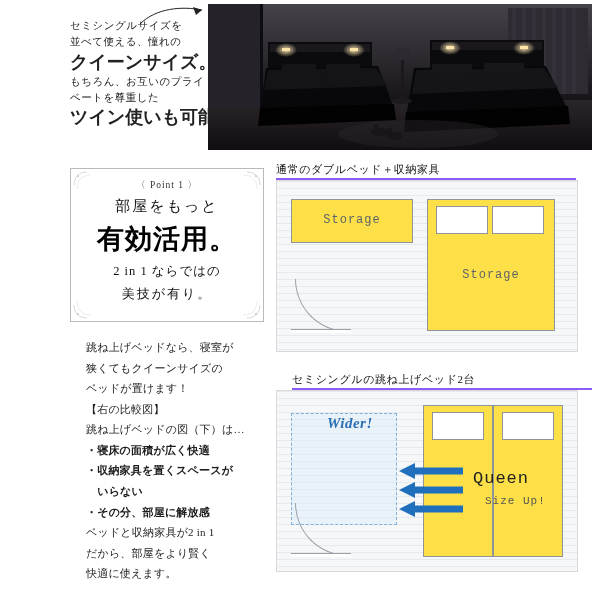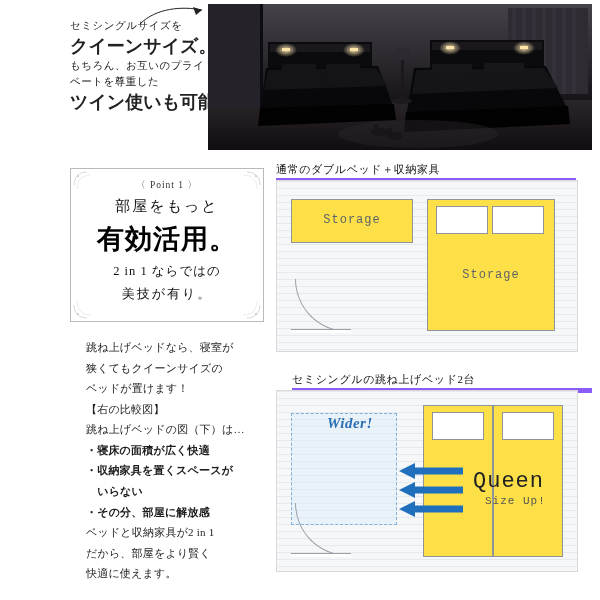--- a/index.html
+++ b/index.html
@@ -93,21 +93,21 @@
   }
   .copy p.b { font-weight:bold; }
 
   
   .diag-label {
     position:absolute;
     font-size:11px;
     letter-spacing:0.6px;
     color:#111;
     white-space:nowrap;
-    border-bottom:5px solid #8b5cf6;
+    border-bottom:2px solid #8b5cf6;
     padding-bottom:1px;
   }
   #label-top { left:276px; top:162px; width:300px; }
   #label-bottom { left:276px; top:372px; width:300px;margin-left:16px; }
 
   .diagram {
     position:absolute;
     background:#f4f5f7;
     border:1px solid #d7d9dd;
   }
@@ -149,40 +149,41 @@
     margin-left:24px;
   }
   .dash-box {
     position:absolute;
     border:1.5px dashed #7fb0dd;
     background:rgba(220,236,248,0.45);
   }
   .queen {
     position:absolute;
     font-family:"Liberation Mono", monospace;
-    font-size:22px;
+    font-size:17px;
     color:#222;
     letter-spacing:1px;
   }
   .sizeup {
     position:absolute;
     font-family:"Liberation Mono", monospace;
     font-size:11px;
     color:#555;
     letter-spacing:1px;
   }
   .arrows { position:absolute; }
 </style>
 </head>
 <body>
 
 <div class="page">
 
   <div class="intro">
     <span class="l">セミシングルサイズを</span>
+    <span class="l">並べて使える、憧れの</span>
     <span class="l big">クイーンサイズ。</span>
     <span class="l">もちろん、お互いのプライ</span>
     <span class="l">ベートを尊重した</span>
     <span class="l mid">ツイン使いも可能。</span>
   </div>
 
   <svg class="arrow-curve" viewBox="0 0 70 24">
     <path d="M2,20 C18,4 44,2 64,6" stroke="#222" stroke-width="1" fill="none"></path>
     <path d="M64,6 L55,3 L58,11 Z" fill="#222"></path>
   </svg>

